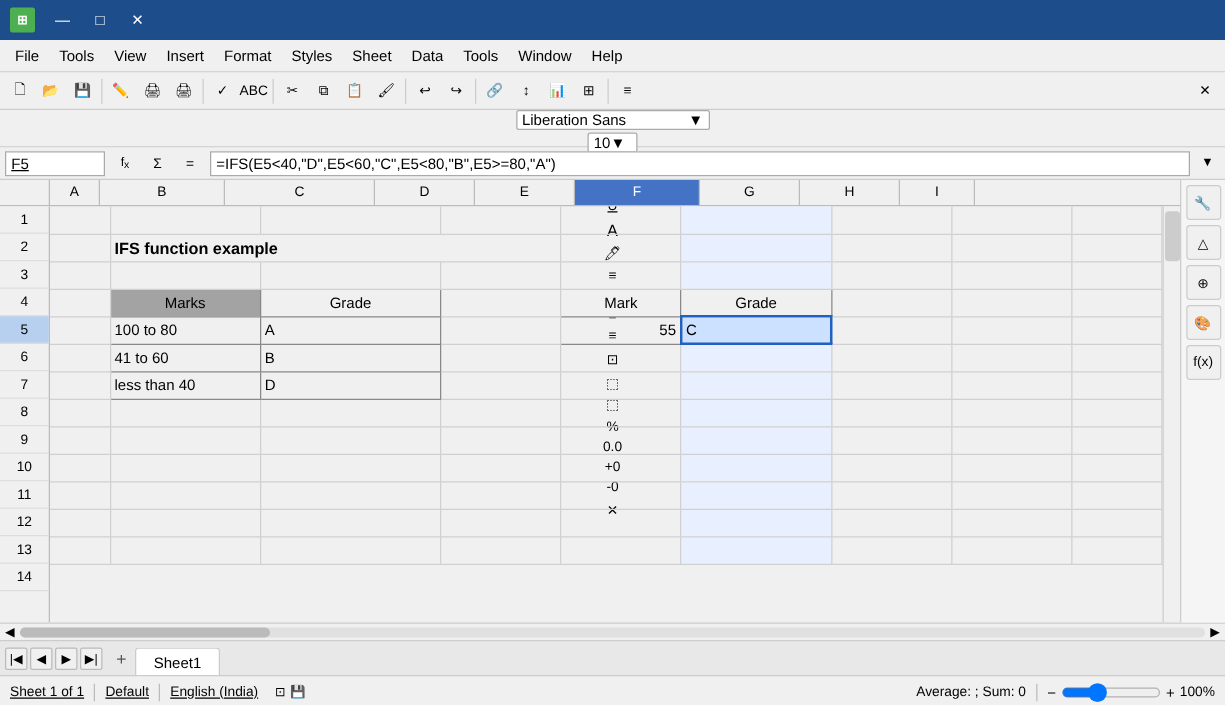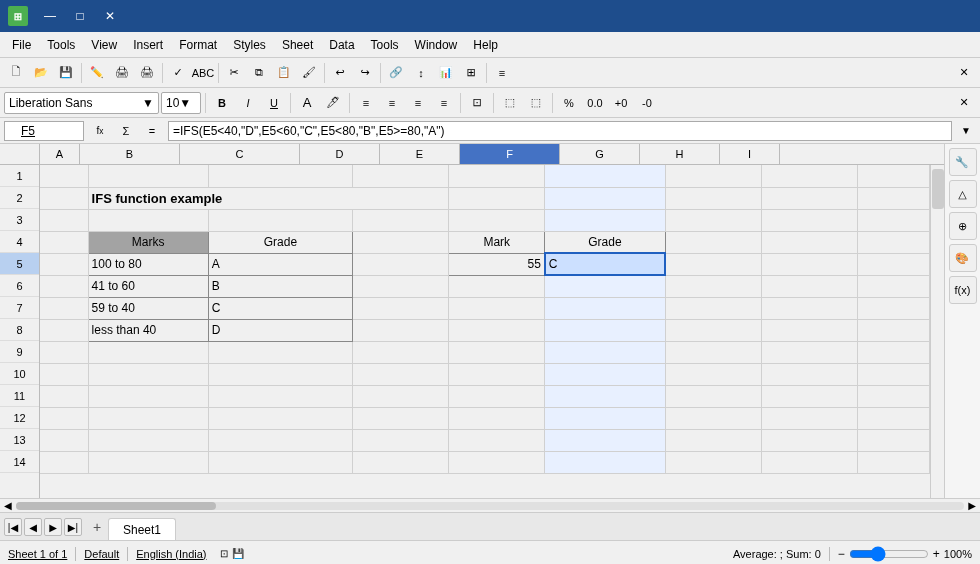--- a/index.html
+++ b/index.html
@@ -47,20 +47,21 @@
       gap: 1px;
     }
     #toolbar2 {
       background: #f0f0f0;
       border-bottom: 1px solid #ccc;
       height: 30px;
       display: flex;
       align-items: center;
       padding: 0 4px;
       gap: 2px;
+      flex-direction: column;
     }
     .tb-btn {
       width: 24px; height: 24px;
       display: flex; align-items: center; justify-content: center;
       cursor: pointer; border: 1px solid transparent; border-radius: 2px;
       font-size: 11px; background: transparent;
     }
     .tb-sep { width: 1px; height: 20px; background: #ccc; margin: 0 2px; }
     .tb-dropdown {
       height: 22px; border: 1px solid #aaa; background: white;
@@ -75,21 +76,21 @@
       border-bottom: 1px solid #ccc;
       height: 26px;
       display: flex;
       align-items: center;
       padding: 0 4px;
       gap: 4px;
     }
     #cellref {
       width: 80px; height: 20px;
       border: 1px solid #aaa; background: white;
-      padding: 0 16px; font-size: 12px;
+      padding: 0 4px; font-size: 12px;
       display: flex; align-items: center; text-decoration: underline;
     }
     #formula-icons { display: flex; gap: 2px; align-items: center; }
     #formulainput {
       flex: 1; height: 20px;
       border: 1px solid #aaa; background: white;
       padding: 0 4px; font-size: 12px;
       display: flex; align-items: center;
       overflow: hidden; white-space: nowrap;
     }
@@ -469,31 +470,20 @@
             <td style="border:1px solid #888;"><span>41 to 60</span></td>
             <td style="border:1px solid #888;"><span>B</span></td>
             <td></td>
             <td></td>
             <td style="background:#e8f0ff;"></td>
             <td></td>
             <td></td>
             <td></td>
           </tr>
 
-          <tr>
-            <td></td>
-            <td style="border:1px solid #888;"><span>59 to 40</span></td>
-            <td style="border:1px solid #888;"><span>C</span></td>
-            <td></td>
-            <td></td>
-            <td style="background:#e8f0ff;"></td>
-            <td></td>
-            <td></td>
-            <td></td>
-          </tr>
 
           <tr>
             <td></td>
             <td style="border:1px solid #888;"><span>less than 40</span></td>
             <td style="border:1px solid #888;"><span>D</span></td>
             <td></td>
             <td></td>
             <td style="background:#e8f0ff;"></td>
             <td></td>
             <td></td>

